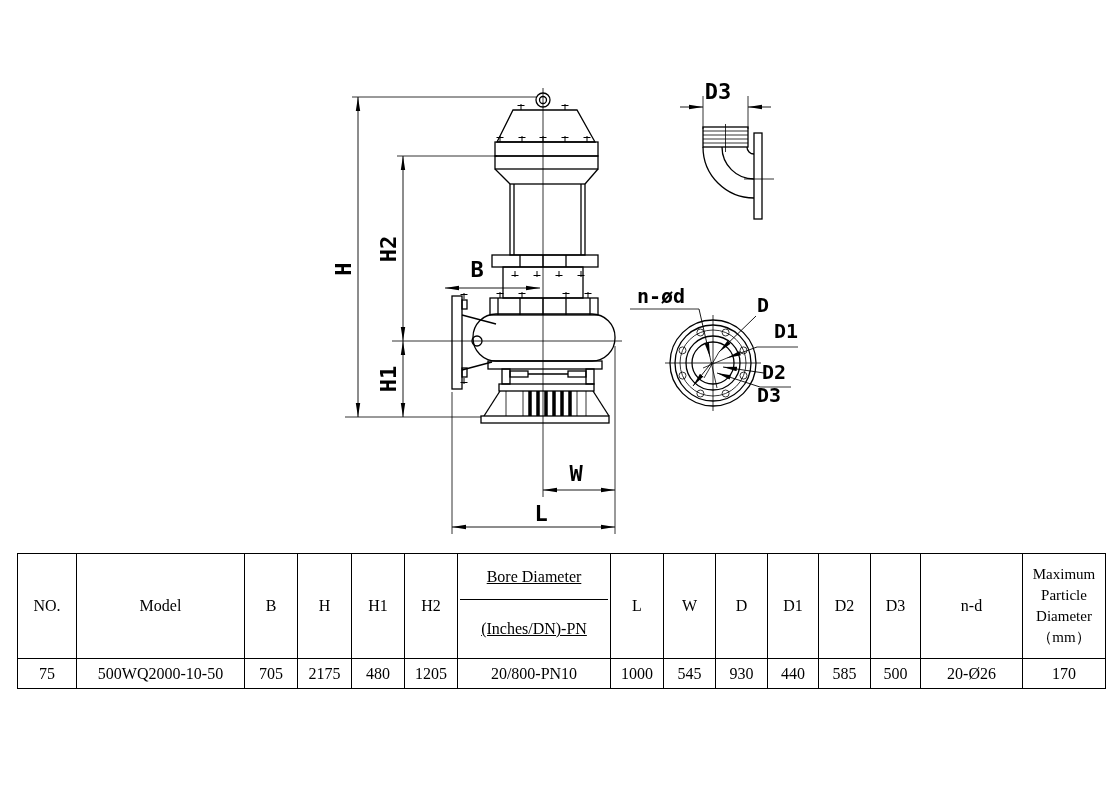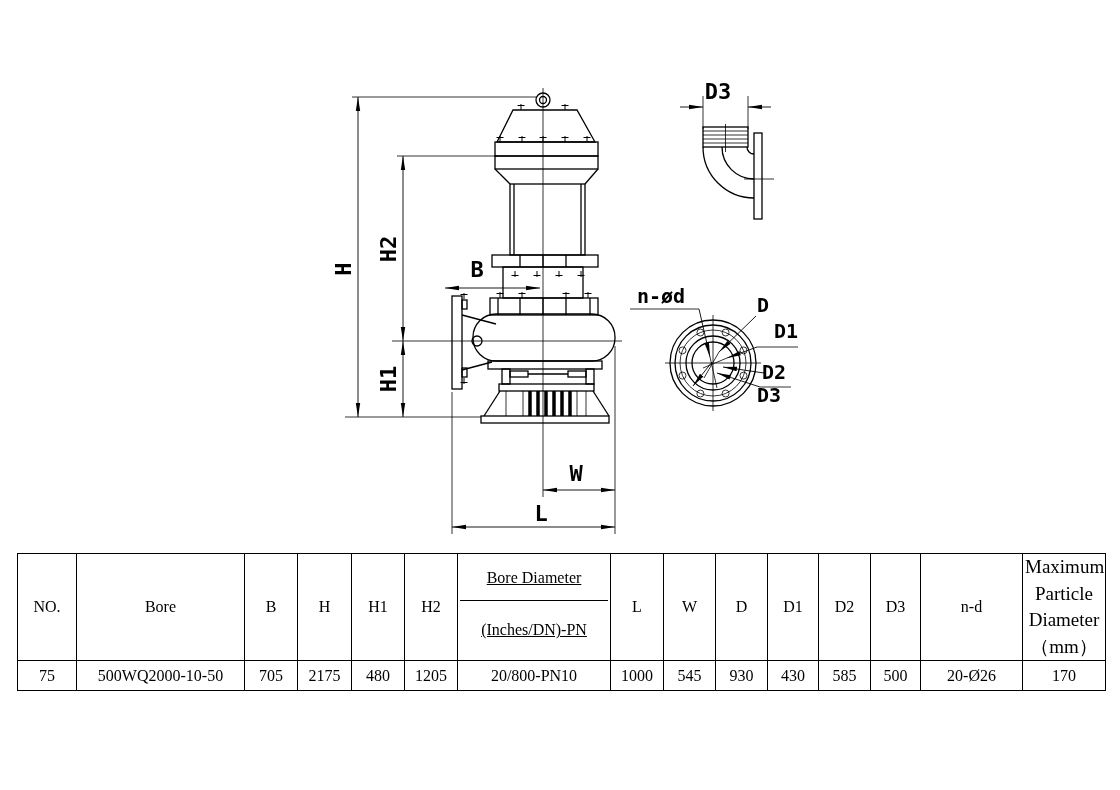--- a/index.html
+++ b/index.html
@@ -17,21 +17,21 @@
   
   table.spec{position:absolute;left:17px;top:553px;width:1088px;border-collapse:collapse;
              table-layout:fixed;font-size:16px;}
   table.spec th,table.spec td{border:1.5px solid #000;text-align:center;vertical-align:middle;
              font-weight:normal;padding:0 2px;}
   table.spec thead tr{height:105px;}
   table.spec tbody tr{height:30px;}
   th.bore{padding:0;vertical-align:top;text-decoration:underline;}
   .bore-top{height:45px;border-bottom:1.5px solid #000;display:flex;align-items:center;justify-content:center;}
   .bore-bottom{height:58px;display:flex;align-items:center;justify-content:center;}
-  th.maxp{font-size:19px;line-height:1.4;}
+  th.maxp{font-size:15px;line-height:1.4;}
 </style>
 </head>
 <body>
 
 <div class="page">
 
   <svg width="1120" height="548" viewBox="0 0 1120 548">
     <defs>
       <marker id="arw" orient="auto-start-reverse" markerUnits="userSpaceOnUse" markerWidth="14" markerHeight="7" refX="14" refY="3.5">
         <path d="M0,1.3 L14,3.5 L0,5.7 Z" fill="#000"></path>
@@ -249,21 +249,21 @@
       <col style="width:52px">
         <col style="width:51px">
         <col style="width:52px">
       <col style="width:50px">
         <col style="width:102px">
         <col style="width:83px">
     </colgroup>
     <thead>
       <tr>
         <th>NO.</th>
-        <th>Bore</th>
+        <th>Model</th>
         <th>B</th>
         <th>H</th>
         <th>H1</th>
         <th>H2</th>
         <th class="bore">
           <div class="bore-top">Bore Diameter</div>
           <div class="bore-bottom">(Inches/DN)-PN</div>
         </th>
         <th>L</th>
         <th>W</th>
@@ -280,21 +280,21 @@
         <td>75</td>
         <td>500WQ2000-10-50</td>
         <td>705</td>
         <td>2175</td>
         <td>480</td>
         <td>1205</td>
         <td>20/800-PN10</td>
         <td>1000</td>
         <td>545</td>
         <td>930</td>
-        <td>430</td>
+        <td>440</td>
         <td>585</td>
         <td>500</td>
         <td>20-Ø26</td>
         <td>170</td>
       </tr>
     </tbody>
   </table>
 </div>
 
 </body></html>

